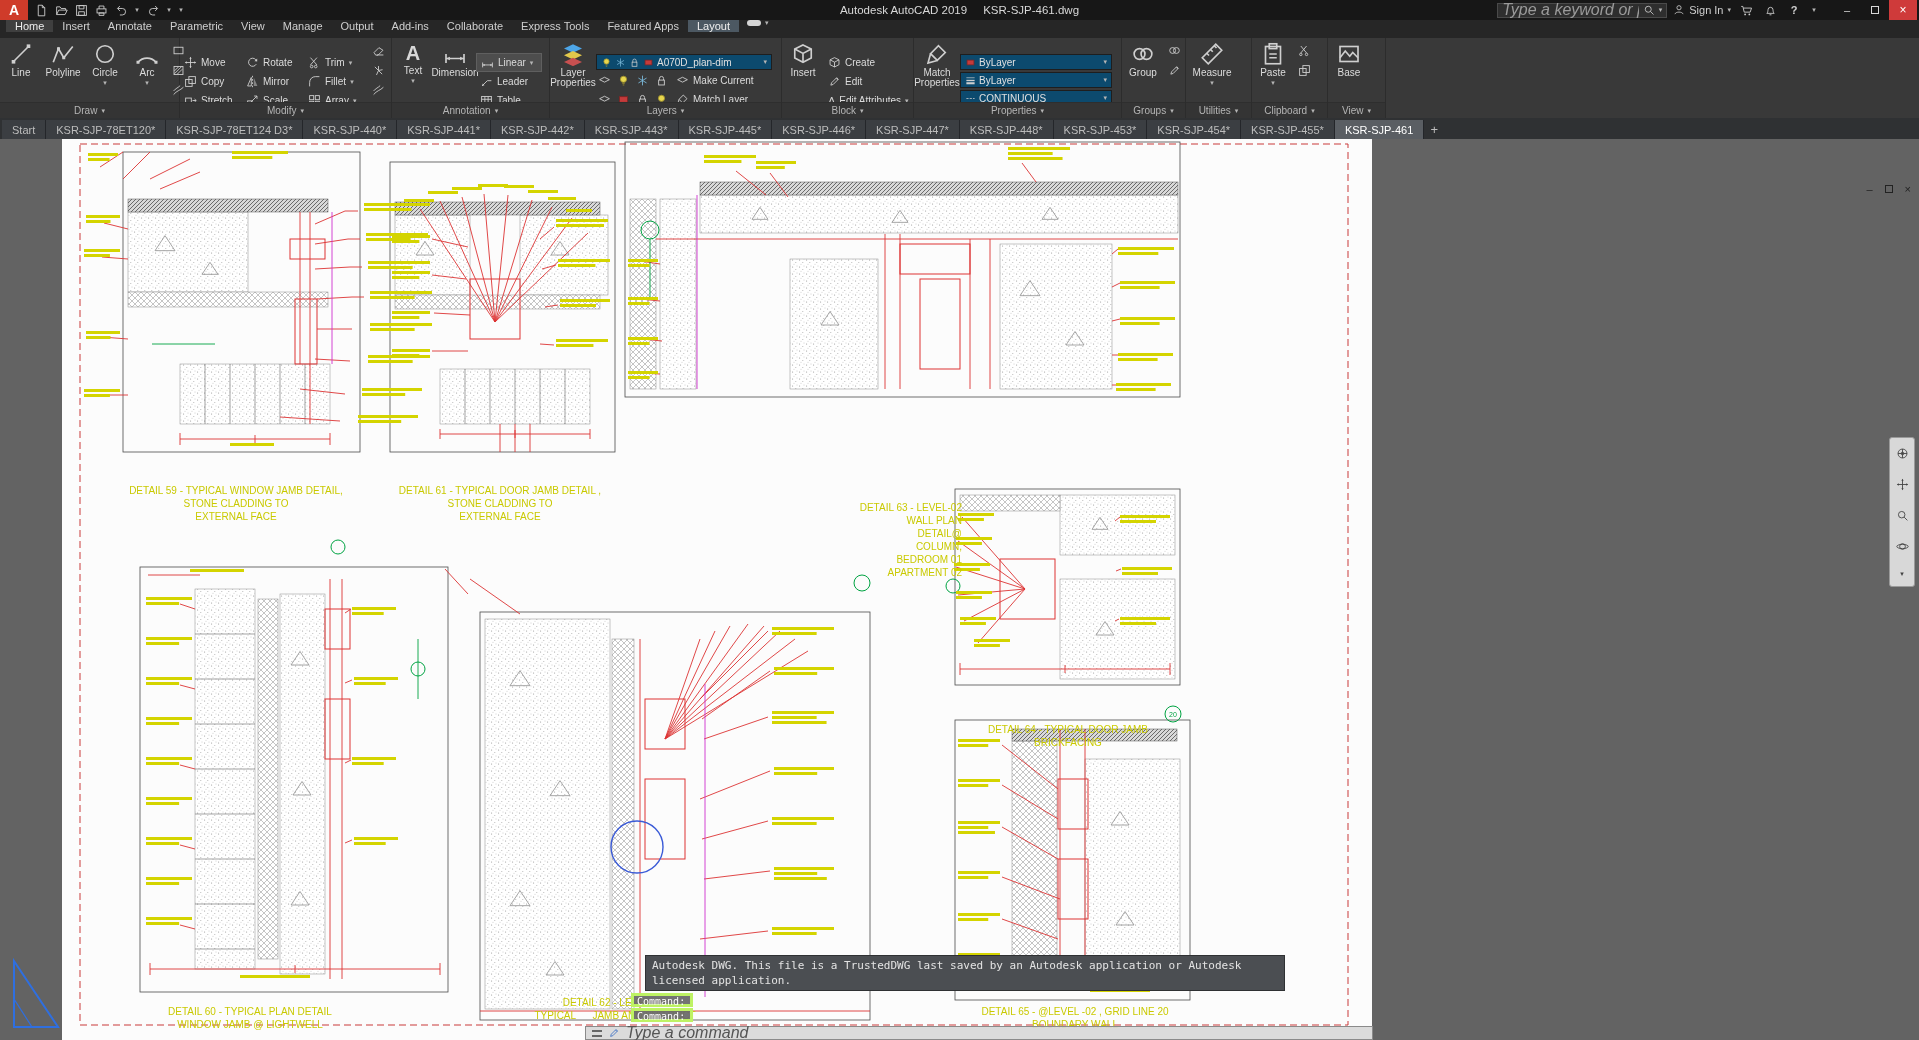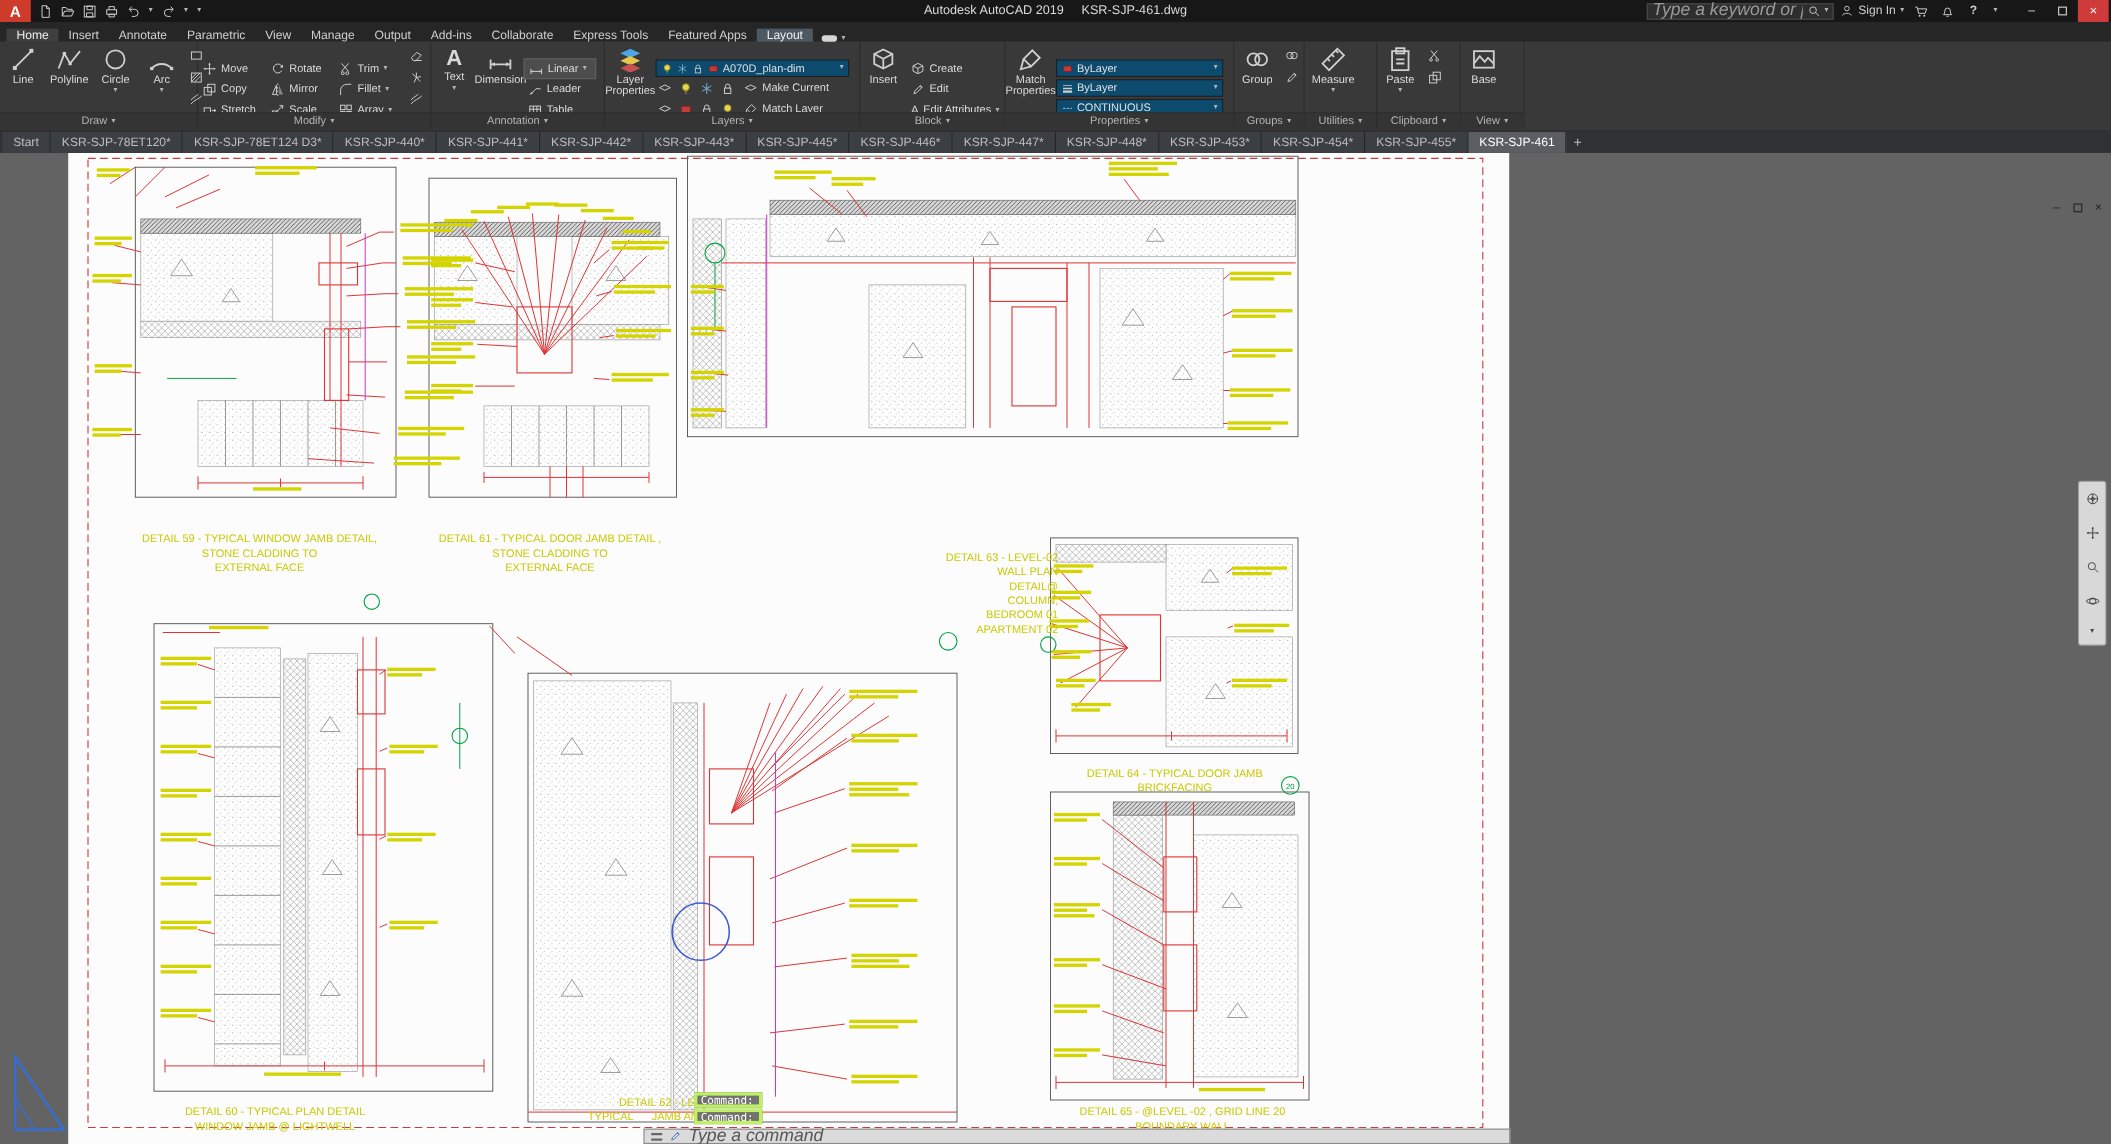--- a/index.html
+++ b/index.html
@@ -18,21 +18,21 @@
   .searchbox{width:170px;height:15px;background:#2e2e2e;border:1px solid #4a4a4a;display:flex;align-items:center;gap:4px;padding:0 4px}
   .searchbox .ph{flex:1;font-style:italic;color:#9a9a9a;font-size:16px;white-space:nowrap;overflow:hidden}
   .signin{display:flex;align-items:center;gap:4px;font-size:11px;color:#cfcfcf}
   .help{font-weight:bold}
   .winbtns{display:flex;align-items:center;margin-left:8px}
   .wbtn{width:28px;height:20px;display:flex;align-items:center;justify-content:center;color:#d8d8d8;font-size:11px}
   .wbtn .sq{width:8px;height:8px;border:1px solid #d8d8d8;display:block}
   .wbtn.close{background:#cf3a3a;color:#fff;font-size:12px}
 
   
-  .rtabs{height:18px;background:#262626;display:flex;align-items:flex-end;padding-left:6px;font-size:11px;color:#cfcfcf;z-index:9;position:relative}
+  .rtabs{height:18px;background:#262626;display:flex;align-items:flex-start;padding-left:6px;font-size:11px;color:#cfcfcf;z-index:9;position:relative}
   .rtab{padding:0 9px;display:flex;align-items:center;white-space:nowrap}
   .rtab.active{background:#3f3f3f;color:#ececec}
   .rtab.layout{background:#4c5862;color:#f0f0f0}
   .rtab-extra{display:flex;align-items:center;gap:4px;padding:0 8px;color:#bdbdbd}
   .pill{width:14px;height:6px;background:#d5d5d5;border-radius:3px;display:inline-block}
 
   
   .ribbonwrap{height:80px;background:#393939;display:flex;position:relative;z-index:8}
   .panel{display:flex;flex-direction:column;border-right:1px solid #2c2c2c}
   .pbody{height:64px;display:flex;align-items:flex-start}
@@ -1262,21 +1262,21 @@
         <span>EXTERNAL FACE</span>
     </div>
     <div class="cap left" style="left:772px;top:362px;width:190px">
       <span>DETAIL 63 - LEVEL-02</span>
         <span>WALL PLAN</span>
         <span>DETAIL@</span>
         <span>COLUMN,</span>
         <span>BEDROOM 01</span>
         <span>APARTMENT 02</span>
     </div>
-    <div class="cap" style="left:952px;top:558px;width:232px">
+    <div class="cap" style="left:952px;top:584px;width:232px">
       <span>DETAIL 64 - TYPICAL DOOR JAMB</span>
         <span>BRICKFACING</span>
     </div>
     <div class="cap" style="left:118px;top:866px;width:264px">
       <span>DETAIL 60 - TYPICAL PLAN DETAIL</span>
         <span>WINDOW JAMB @ LIGHTWELL</span>
     </div>
     <div class="cap" style="left:460px;top:857px;width:310px">
       <span>DETAIL 62 - LEVEL -01</span>
         <span>TYPICAL      JAMB AND SVP DUCT</span>
@@ -1303,20 +1303,24 @@
         </svg>
       <svg class="ic i13" style="color:#444">
           <use href="#sym-search"></use>
         </svg>
       <svg class="ic i13" style="color:#444">
           <use href="#sym-orbit"></use>
         </svg>
       <span class="caret" style="color:#444">▾</span>
     </div>
 
+    <div class="dwgtip">
+      <div>Autodesk DWG.  This file is a TrustedDWG last saved by an Autodesk application or Autodesk</div>
+      <div>licensed application.</div>
+    </div>
 
     <div class="cmdhist" style="top:854px"><span>Command:</span></div>
     <div class="cmdhist" style="top:869px"><span>Command:</span></div>
 
     <div class="cmdbar">
       <span class="burger"></span>
       <svg class="ic i12 pen" style="color:#3a6fc4">
           <use href="#sym-edit"></use>
         </svg>
       <span class="prompt">Type a command</span>

